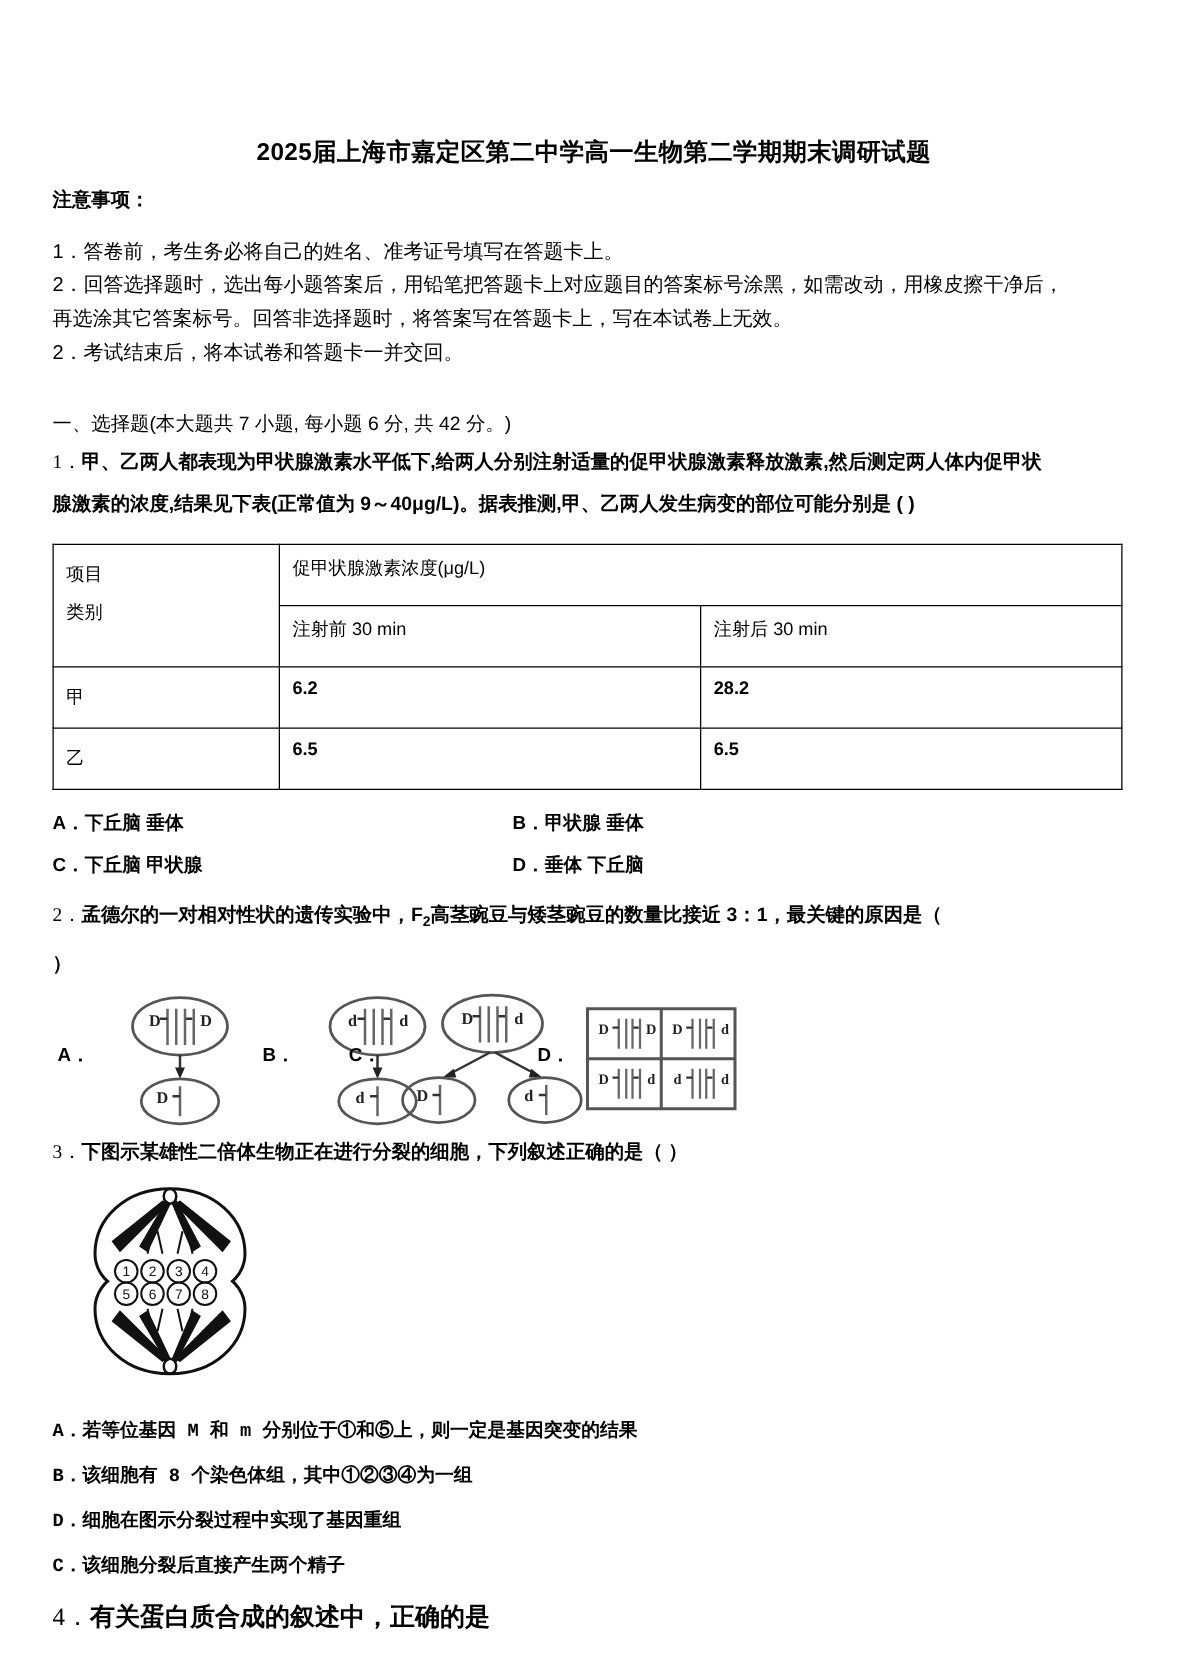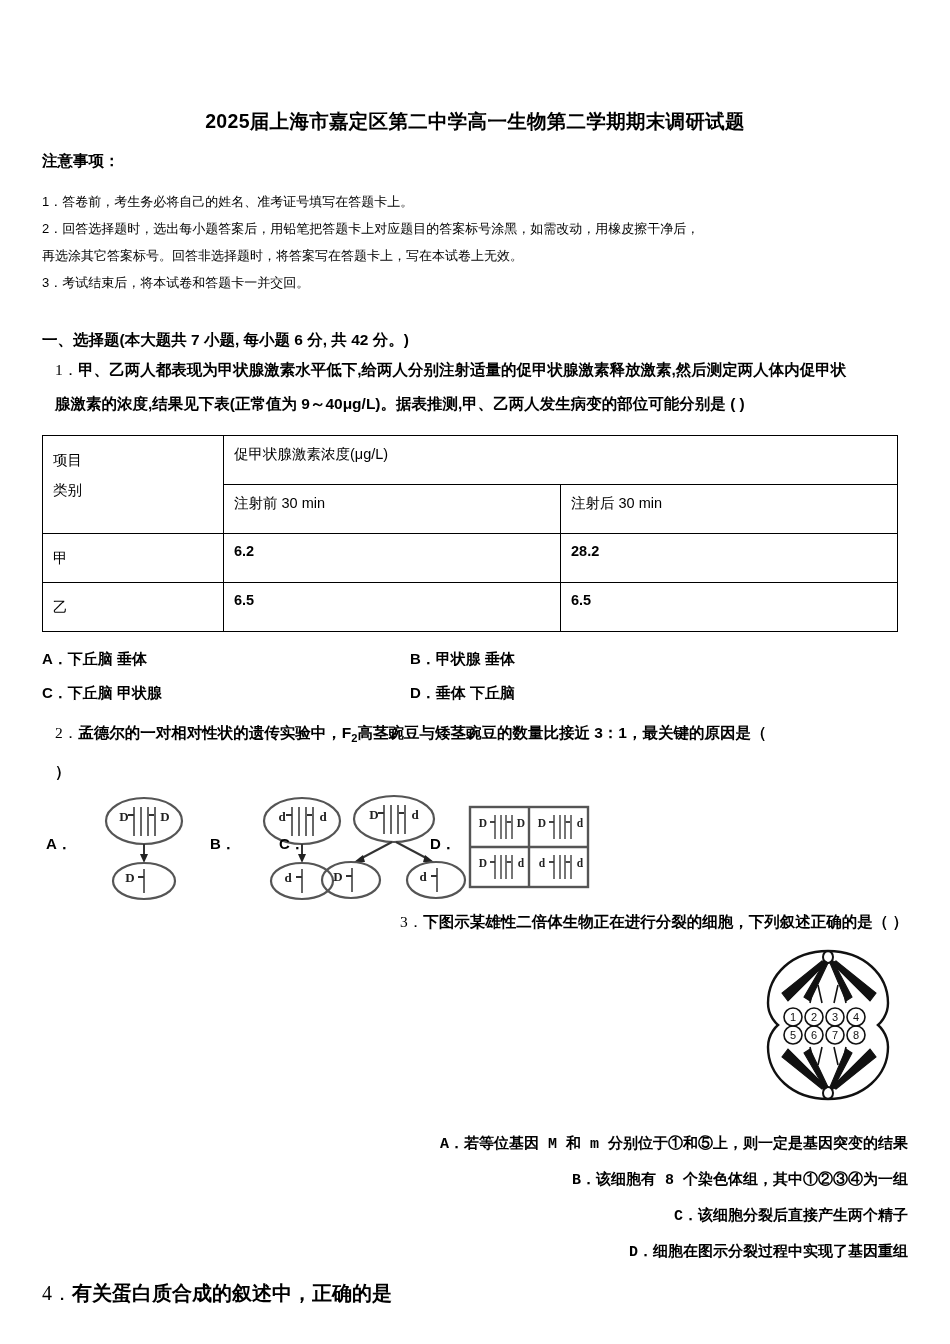--- a/index.html
+++ b/index.html
@@ -39,37 +39,35 @@
     width: 866px;
   }
   .notice-head {
     font-size: 15.5px;
     font-weight: bold;
     line-height: 26px;
     margin-bottom: 14px;
     font-family: "Liberation Sans", "DejaVu Sans", sans-serif;
   }
   .notice-line {
-    font-size: 13px;
+    font-size: 16px;
     line-height: 27px;
     font-family: "Liberation Sans", "DejaVu Sans", sans-serif;
   }
   .spacer-lg { height: 30px; }
   .section-head {
     font-size: 15.5px;
     line-height: 27px;
     font-family: "Liberation Sans", "DejaVu Sans", sans-serif;
-    font-weight: bold;
   }
   .q-text {
     font-size: 15.5px;
     line-height: 34px;
     font-family: "Liberation Sans", "DejaVu Sans", sans-serif;
     font-weight: bold;
-    margin-left: 13px;
   }
   .q-text .qnum {
     font-weight: normal;
     font-family: "Liberation Serif", "DejaVu Serif", serif;
   }
   sub { font-size: 0.72em; vertical-align: sub; }
 
   table.data-table {
     border-collapse: collapse;
     width: 856px;
@@ -146,21 +144,21 @@
 <div class="page">
 
   <div class="title">2025届上海市嘉定区第二中学高一生物第二学期期末调研试题</div>
 
   <div class="content">
 
     <div class="notice-head">注意事项：</div>
     <div class="notice-line">1．答卷前，考生务必将自己的姓名、准考证号填写在答题卡上。</div>
     <div class="notice-line">2．回答选择题时，选出每小题答案后，用铅笔把答题卡上对应题目的答案标号涂黑，如需改动，用橡皮擦干净后，</div>
     <div class="notice-line">再选涂其它答案标号。回答非选择题时，将答案写在答题卡上，写在本试卷上无效。</div>
-    <div class="notice-line">3．考试结束后，将本试卷和答题卡一并交回。</div>
+    <div class="notice-line">2．考试结束后，将本试卷和答题卡一并交回。</div>
 
     <div class="spacer-lg"></div>
 
     <div class="section-head">一、选择题(本大题共 7 小题, 每小题 6 分, 共 42 分。)</div>
 
     <div>
       <div class="q-text"><span class="qnum">1．</span><span>甲、乙两人都表现为甲状腺激素水平低下,给两人分别注射适量的促甲状腺激素释放激素,然后测定两人体内促甲状</span></div>
       <div class="q-text">腺激素的浓度,结果见下表(正常值为 9～40μg/L)。据表推测,甲、乙两人发生病变的部位可能分别是   (      )</div>
 
       <table class="data-table">
@@ -314,21 +312,21 @@
             <line x1="105" y1="69" x2="110" y2="69" stroke="#333" stroke-width="1.8"></line>
             <line x1="105" y1="62" x2="105" y2="86" stroke="#666" stroke-width="1.8"></line>
             <line x1="111" y1="62" x2="111" y2="86" stroke="#666" stroke-width="1.8"></line>
             <text x="82" y="74" font-size="11.5" font-weight="bold" font-family="Liberation Serif, serif" fill="#222" text-anchor="middle">d</text>
             <text x="120" y="74" font-size="11.5" font-weight="bold" font-family="Liberation Serif, serif" fill="#222" text-anchor="middle">d</text>
           </g>
         </svg>
       </div>
     </div>
 
-    <div style="margin-top:4px;text-align:right;">
+    <div style="margin-top:4px;">
       <div class="q-text"><span class="qnum">3．</span><span>下图示某雄性二倍体生物正在进行分裂的细胞，下列叙述正确的是（ ）</span></div>
 
       <div class="cellfig">
         <svg width="160" height="160" viewBox="0 0 160 160">
           <path d="M80 6 C 116 6 140 30 140 58 C 140 72 130 80 130 80 C 130 80 140 88 140 102 C 140 130 116 154 80 154 C 44 154 20 130 20 102 C 20 88 30 80 30 80 C 30 80 20 72 20 58 C 20 30 44 6 80 6 Z" fill="none" stroke="#111" stroke-width="2.4"></path>
           <ellipse cx="80" cy="12" rx="5" ry="6" fill="none" stroke="#111" stroke-width="2"></ellipse>
           <ellipse cx="80" cy="148" rx="5" ry="6" fill="none" stroke="#111" stroke-width="2"></ellipse>
 
           <g stroke="#111" stroke-width="1.1" fill="#111">
             <path d="M78 18 L40 56 L34 48 L74 16 Z"></path>
@@ -367,21 +365,21 @@
             <text x="66" y="94">6</text>
             <text x="87" y="94">7</text>
             <text x="108" y="94">8</text>
           </g>
         </svg>
       </div>
 
       <div class="opt-block" style="margin-top:18px;">
         <div>A．若等位基因 M 和 m 分别位于①和⑤上，则一定是基因突变的结果</div>
         <div>B．该细胞有 8 个染色体组，其中①②③④为一组</div>
+        <div>D．细胞在图示分裂过程中实现了基因重组</div>
         <div>C．该细胞分裂后直接产生两个精子</div>
-        <div>D．细胞在图示分裂过程中实现了基因重组</div>
       </div>
     </div>
 
     <div class="tail-q"><span class="qnum">4．</span><span>有关蛋白质合成的叙述中，正确的是</span></div>
 
   </div>
 </div>
 
 </body></html>

